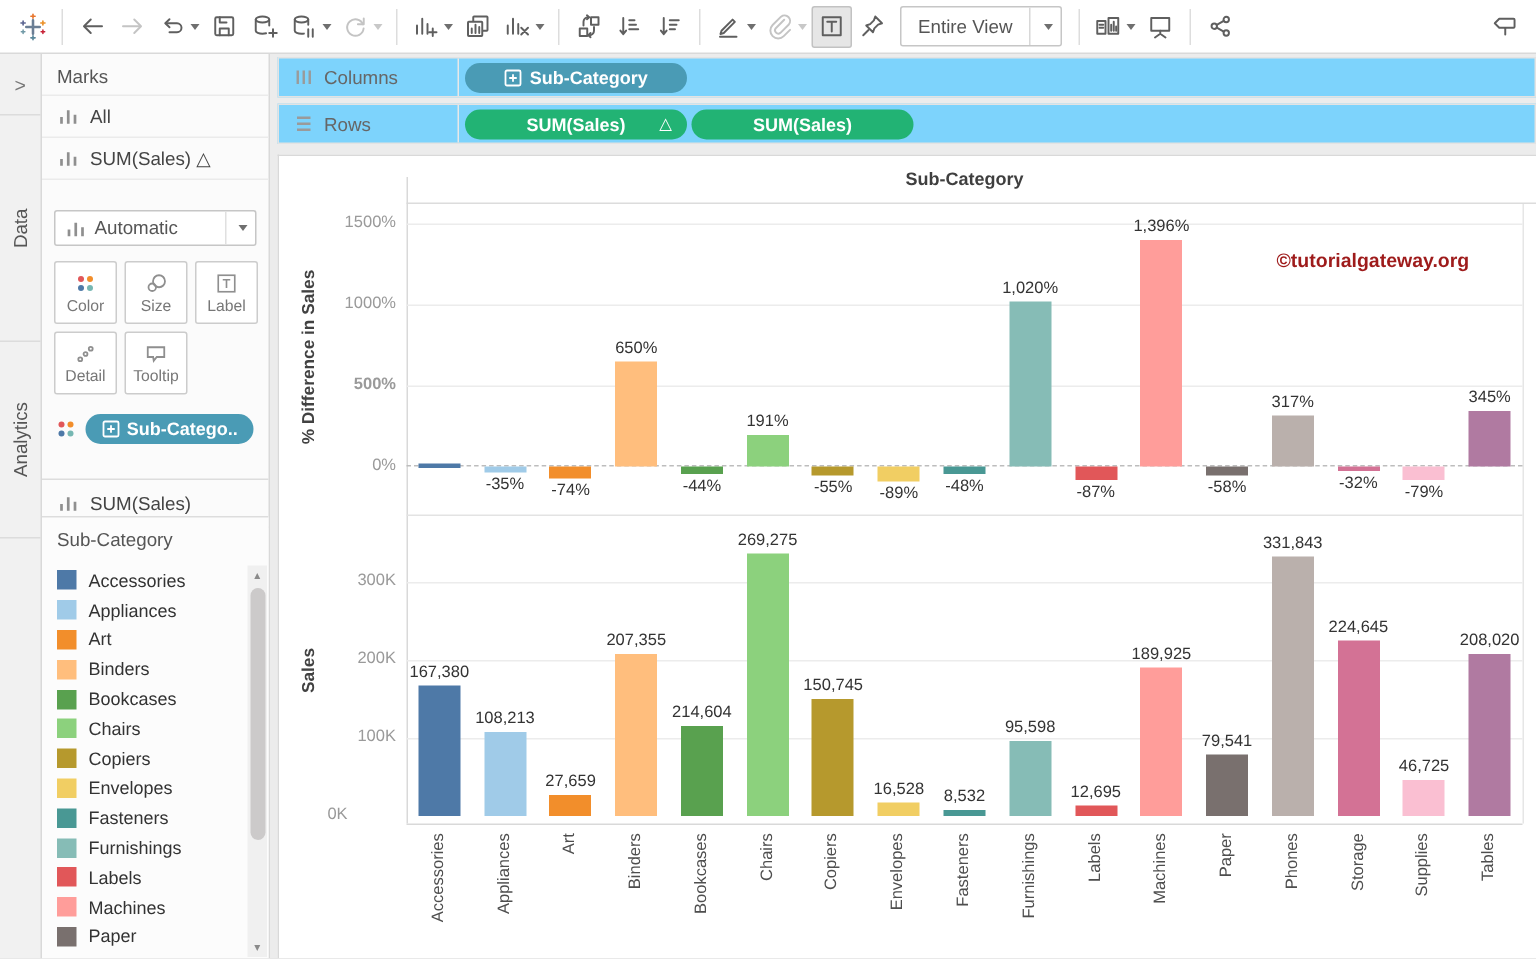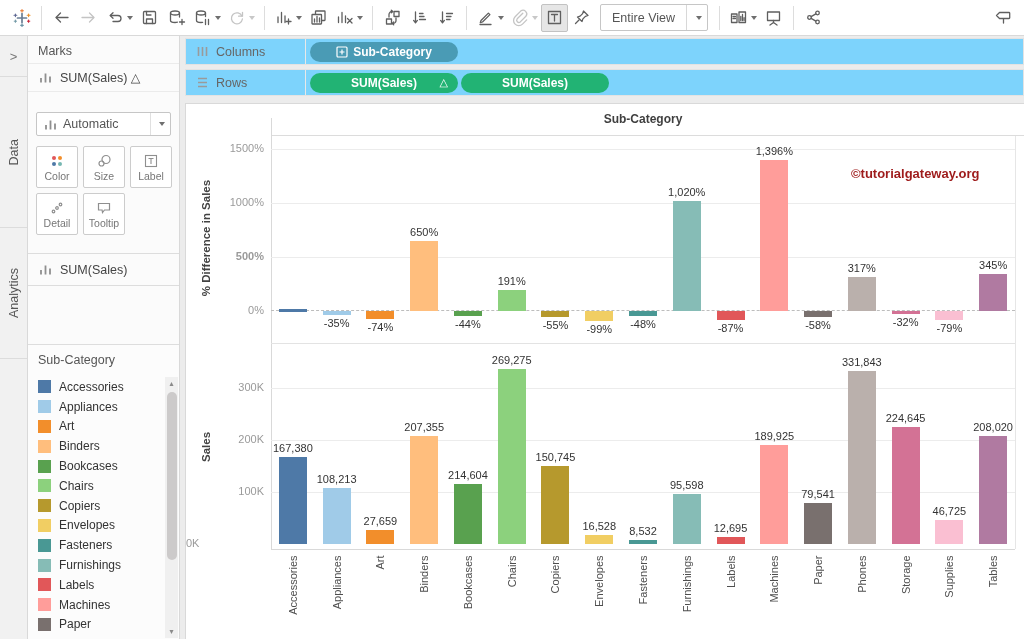--- a/index.html
+++ b/index.html
@@ -286,20 +286,28 @@
     <div class="strip-sec" style="height:150px;">
       <span>Data</span>
     </div>
     <div class="strip-sec" style="height:130px;">
       <span>Analytics</span>
     </div>
   </div>
 
   <div class="sidebar">
     <div class="marks-title">Marks</div>
+    <div class="mcard-row">
+      <span class="micon micon-bars">
+          <svg width="15" height="15" viewBox="0 0 15 15" fill="none" stroke="#8f8f8f" stroke-width="1.8">
+            <path d="M3 12.5V8M7.5 12.5v-9M12 12.5v-6"></path>
+          </svg>
+        </span>
+      <span>All</span>
+    </div>
     <div class="mcard-row b">
       <span class="micon micon-bars">
           <svg width="15" height="15" viewBox="0 0 15 15" fill="none" stroke="#8f8f8f" stroke-width="1.8">
             <path d="M3 12.5V8M7.5 12.5v-9M12 12.5v-6"></path>
           </svg>
         </span>
       <span>SUM(Sales) △</span>
     </div>
     <div class="auto-select">
       <span class="micon micon-bars">
@@ -354,20 +362,39 @@
         </div>
         <div class="mbtn">
           <span class="micon">
             <svg width="16" height="16" viewBox="0 0 16 16" fill="none" stroke="#8f8f8f" stroke-width="1.2">
               <path d="M2.5 3.5h11V10H8.5L6.5 12.5 6.1 10H2.5z"></path>
             </svg>
           </span>
           <span class="lbl">Tooltip</span>
         </div>
       </div>
+    <div class="pill-row">
+      <span class="micon" id="color-dots-sm">
+          <svg width="16" height="16" viewBox="0 0 16 16">
+            <circle cx="5" cy="5" r="2" fill="#e15759"></circle>
+            <circle cx="11" cy="5" r="2" fill="#f28e2b"></circle>
+            <circle cx="5" cy="11" r="2" fill="#4e79a7"></circle>
+            <circle cx="11" cy="11" r="2" fill="#76b7b2"></circle>
+          </svg>
+        </span>
+      <div class="pill" id="marks-pill" style="background: rgb(74, 155, 181); width: 112px;">
+          <span class="micon">
+            <svg width="12" height="12" viewBox="0 0 12 12" fill="none" stroke="#ffffff" stroke-width="1.2">
+              <rect x="1" y="1" width="10" height="10" rx="1"></rect>
+              <path d="M6 3.5v5M3.5 6h5"></path>
+            </svg>
+          </span>
+          <span>Sub-Catego..</span>
+        </div>
+    </div>
     <div class="second-card">
       <span class="micon micon-bars">
           <svg width="15" height="15" viewBox="0 0 15 15" fill="none" stroke="#8f8f8f" stroke-width="1.8">
             <path d="M3 12.5V8M7.5 12.5v-9M12 12.5v-6"></path>
           </svg>
         </span>
       <span>SUM(Sales)</span>
     </div>
 
     <div class="legend">
@@ -491,21 +518,21 @@
       <div style="position: absolute; left: 0px; width: 78px; top: 92px; text-align: right; font-size: 11px; color: rgb(154, 154, 154);">1000%</div>
       <div style="position: absolute; left: 85px; width: 744px; top: 153px; height: 1px; background: rgb(236, 236, 236);"></div>
       <div style="position: absolute; left: 0px; width: 78px; top: 146px; text-align: right; font-size: 11px; color: rgb(154, 154, 154); font-weight: bold;">500%</div>
       <div style="position: absolute; left: 0px; width: 78px; top: 200px; text-align: right; font-size: 11px; color: rgb(154, 154, 154);">0%</div>
       <div style="position: absolute; left: 85px; width: 744px; top: 284px; height: 1px; background: rgb(236, 236, 236);"></div>
       <div style="position: absolute; left: 0px; width: 78px; top: 277px; text-align: right; font-size: 11px; color: rgb(154, 154, 154);">300K</div>
       <div style="position: absolute; left: 85px; width: 744px; top: 336px; height: 1px; background: rgb(236, 236, 236);"></div>
       <div style="position: absolute; left: 0px; width: 78px; top: 329px; text-align: right; font-size: 11px; color: rgb(154, 154, 154);">200K</div>
       <div style="position: absolute; left: 85px; width: 744px; top: 388px; height: 1px; background: rgb(236, 236, 236);"></div>
       <div style="position: absolute; left: 0px; width: 78px; top: 381px; text-align: right; font-size: 11px; color: rgb(154, 154, 154);">100K</div>
-      <div style="position: absolute; left: 0px; width: 78px; top: 433px; text-align: left; font-size: 11px; color: rgb(154, 154, 154);">0K</div>
+      <div style="position: absolute; left: 0px; width: 78px; top: 433px; text-align: center; font-size: 11px; color: rgb(154, 154, 154);">0K</div>
       <div style="position: absolute; left: 85px; width: 744px; top: 206px; height: 0px; border-top: 1px dashed rgb(189, 189, 189);"></div>
       <div style="position: absolute; left: -79px; top: 127px; width: 200px; height: 14px; text-align: center; font-weight: bold; font-size: 11.5px; color: rgb(66, 66, 66); transform: rotate(-90deg);">% Difference in Sales</div>
       <div style="position: absolute; left: -79px; top: 336px; width: 200px; height: 14px; text-align: center; font-weight: bold; font-size: 11.5px; color: rgb(66, 66, 66); transform: rotate(-90deg);">Sales</div>
       <div style="position: absolute; left: 665px; top: 62px; font-weight: bold; font-size: 13px; color: rgb(158, 27, 27); white-space: nowrap;">©tutorialgateway.org</div>
       <div style="position: absolute; left: 92.8824px; width: 28px; top: 205px; height: 3px; background: rgb(78, 121, 167);"></div>
       <div style="position: absolute; left: 92.8824px; width: 28px; top: 352.962px; height: 87.0376px; background: rgb(78, 121, 167);"></div>
       <div style="position: absolute; left: 71.8824px; width: 70px; top: 337.962px; text-align: center; font-size: 11px; color: rgb(51, 51, 51);">167,380</div>
       <div style="position: absolute; left: 66.8824px; top: 485px; width: 80px; height: 13px; text-align: right; font-size: 11px; color: rgb(78, 78, 78); transform: rotate(-90deg); white-space: nowrap;">Accessories</div>
       <div style="position: absolute; left: 136.647px; width: 28px; top: 207px; height: 3.78px; background: rgb(160, 203, 232);"></div>
       <div style="position: absolute; left: 115.647px; width: 70px; top: 212.78px; text-align: center; font-size: 11px; color: rgb(51, 51, 51);">-35%</div>
@@ -531,21 +558,21 @@
       <div style="position: absolute; left: 290.706px; width: 70px; top: 171.372px; text-align: center; font-size: 11px; color: rgb(51, 51, 51);">191%</div>
       <div style="position: absolute; left: 311.706px; width: 28px; top: 265.401px; height: 174.599px; background: rgb(140, 209, 125);"></div>
       <div style="position: absolute; left: 290.706px; width: 70px; top: 250.401px; text-align: center; font-size: 11px; color: rgb(51, 51, 51);">269,275</div>
       <div style="position: absolute; left: 285.706px; top: 485px; width: 80px; height: 13px; text-align: right; font-size: 11px; color: rgb(78, 78, 78); transform: rotate(-90deg); white-space: nowrap;">Chairs</div>
       <div style="position: absolute; left: 355.471px; width: 28px; top: 207px; height: 5.94px; background: rgb(182, 153, 45);"></div>
       <div style="position: absolute; left: 334.471px; width: 70px; top: 214.94px; text-align: center; font-size: 11px; color: rgb(51, 51, 51);">-55%</div>
       <div style="position: absolute; left: 355.471px; width: 28px; top: 361.613px; height: 78.3874px; background: rgb(182, 153, 45);"></div>
       <div style="position: absolute; left: 334.471px; width: 70px; top: 346.613px; text-align: center; font-size: 11px; color: rgb(51, 51, 51);">150,745</div>
       <div style="position: absolute; left: 329.471px; top: 485px; width: 80px; height: 13px; text-align: right; font-size: 11px; color: rgb(78, 78, 78); transform: rotate(-90deg); white-space: nowrap;">Copiers</div>
       <div style="position: absolute; left: 399.235px; width: 28px; top: 207px; height: 9.612px; background: rgb(241, 206, 99);"></div>
-      <div style="position: absolute; left: 378.235px; width: 70px; top: 218.612px; text-align: center; font-size: 11px; color: rgb(51, 51, 51);">-99%</div>
+      <div style="position: absolute; left: 378.235px; width: 70px; top: 218.612px; text-align: center; font-size: 11px; color: rgb(51, 51, 51);">-89%</div>
       <div style="position: absolute; left: 399.235px; width: 28px; top: 431.405px; height: 8.59456px; background: rgb(241, 206, 99);"></div>
       <div style="position: absolute; left: 378.235px; width: 70px; top: 416.405px; text-align: center; font-size: 11px; color: rgb(51, 51, 51);">16,528</div>
       <div style="position: absolute; left: 373.235px; top: 485px; width: 80px; height: 13px; text-align: right; font-size: 11px; color: rgb(78, 78, 78); transform: rotate(-90deg); white-space: nowrap;">Envelopes</div>
       <div style="position: absolute; left: 443px; width: 28px; top: 207px; height: 5.184px; background: rgb(73, 152, 148);"></div>
       <div style="position: absolute; left: 422px; width: 70px; top: 214.184px; text-align: center; font-size: 11px; color: rgb(51, 51, 51);">-48%</div>
       <div style="position: absolute; left: 443px; width: 28px; top: 435.563px; height: 4.43664px; background: rgb(73, 152, 148);"></div>
       <div style="position: absolute; left: 422px; width: 70px; top: 420.563px; text-align: center; font-size: 11px; color: rgb(51, 51, 51);">8,532</div>
       <div style="position: absolute; left: 417px; top: 485px; width: 80px; height: 13px; text-align: right; font-size: 11px; color: rgb(78, 78, 78); transform: rotate(-90deg); white-space: nowrap;">Fasteners</div>
       <div style="position: absolute; left: 486.765px; width: 28px; top: 96.84px; height: 110.16px; background: rgb(134, 188, 182);"></div>
       <div style="position: absolute; left: 465.765px; width: 70px; top: 81.84px; text-align: center; font-size: 11px; color: rgb(51, 51, 51);">1,020%</div>

